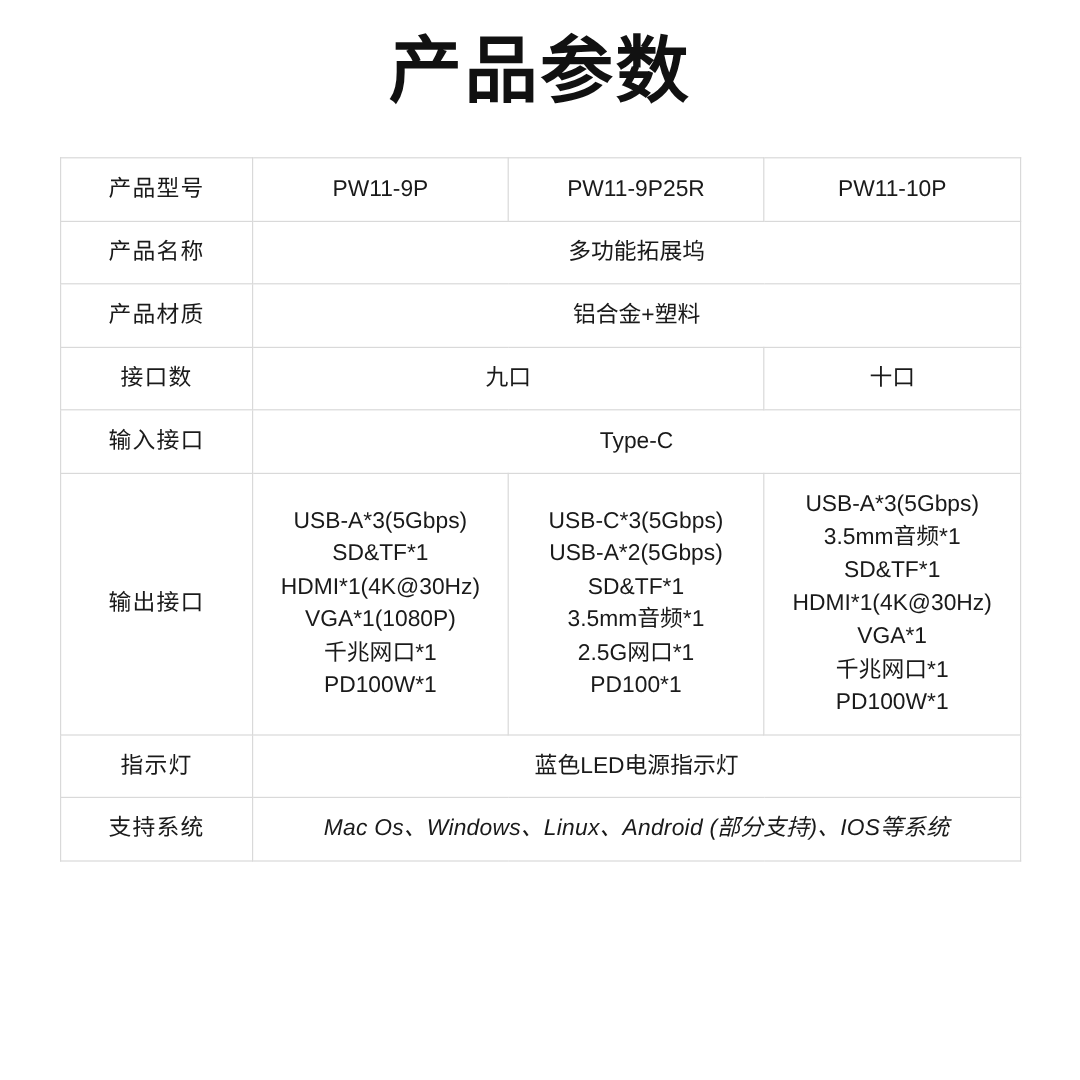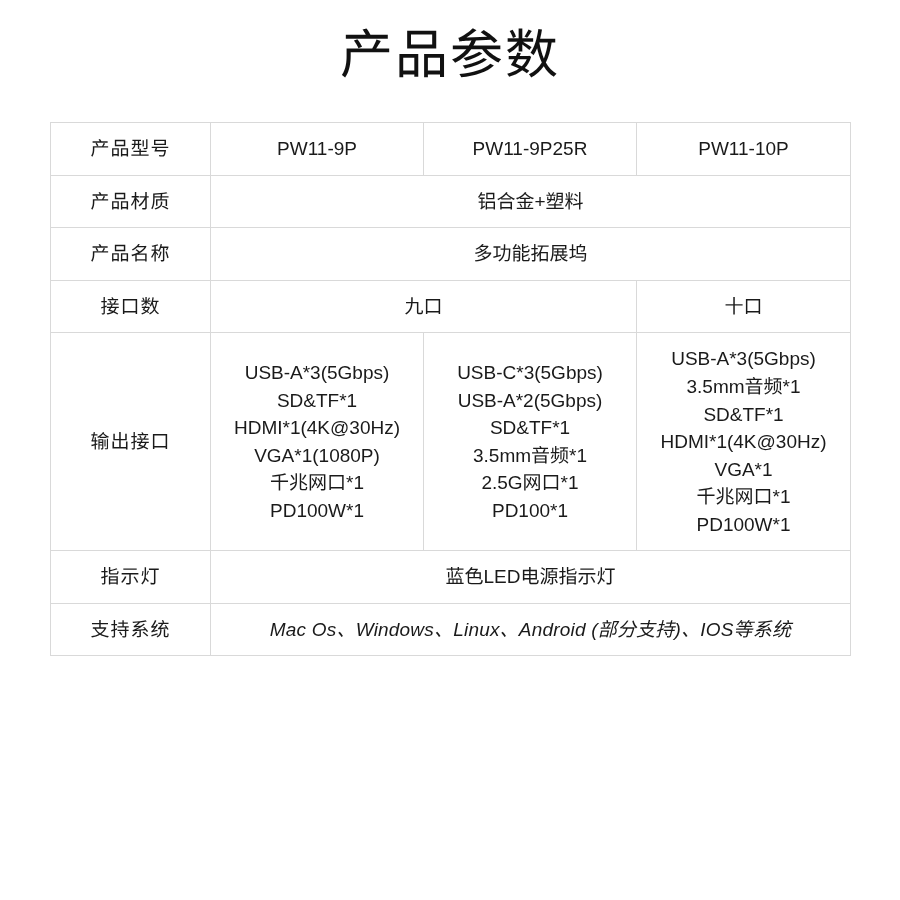--- a/index.html
+++ b/index.html
@@ -16,22 +16,22 @@
   }
   .page {
     width: 900px;
     height: 900px;
     box-sizing: border-box;
     padding: 0;
     position: relative;
   }
   .page-title {
     text-align: center;
-    font-size: 53px;
-    font-weight: 400;
+    font-size: 61px;
+    font-weight: 700;
     letter-spacing: 2px;
     color: #111111;
     margin: 26px 0 22px 0;
     line-height: 1.1;
   }
   .spec-table-wrap {
     padding: 16px 50px;
     box-sizing: border-box;
   }
   table.spec-table {
@@ -96,36 +96,40 @@
       <tbody>
 
         <tr>
           <td class="row-label">产品型号</td>
           <td class="cell-val">PW11-9P</td>
           <td class="cell-val">PW11-9P25R</td>
           <td class="cell-val">PW11-10P</td>
         </tr>
 
         <tr>
-          <td class="row-label">产品材质</td>
-          <td class="cell-val" colspan="3">铝合金+塑料</td>
+          <td class="row-label">产品名称</td>
+          <td class="cell-val" colspan="3">多功能拓展坞</td>
         </tr>
 
         <tr>
-          <td class="row-label">产品名称</td>
-          <td class="cell-val" colspan="3">多功能拓展坞</td>
+          <td class="row-label">产品材质</td>
+          <td class="cell-val" colspan="3">铝合金+塑料</td>
         </tr>
 
 
         <tr>
           <td class="row-label">接口数</td>
           <td class="cell-val" colspan="2">九口</td>
           <td class="cell-val">十口</td>
         </tr>
 
+        <tr>
+          <td class="row-label">输入接口</td>
+          <td class="cell-val" colspan="3">Type-C</td>
+        </tr>
 
         <tr>
           <td class="row-label tall-label">输出接口</td>
           <td class="multi">
             <span class="ports-list">
               <span>USB-A*3(5Gbps)</span>
               <span>SD&amp;TF*1</span>
               <span>HDMI*1(4K@30Hz)</span>
               <span>VGA*1(1080P)</span>
               <span>千兆网口*1</span>

